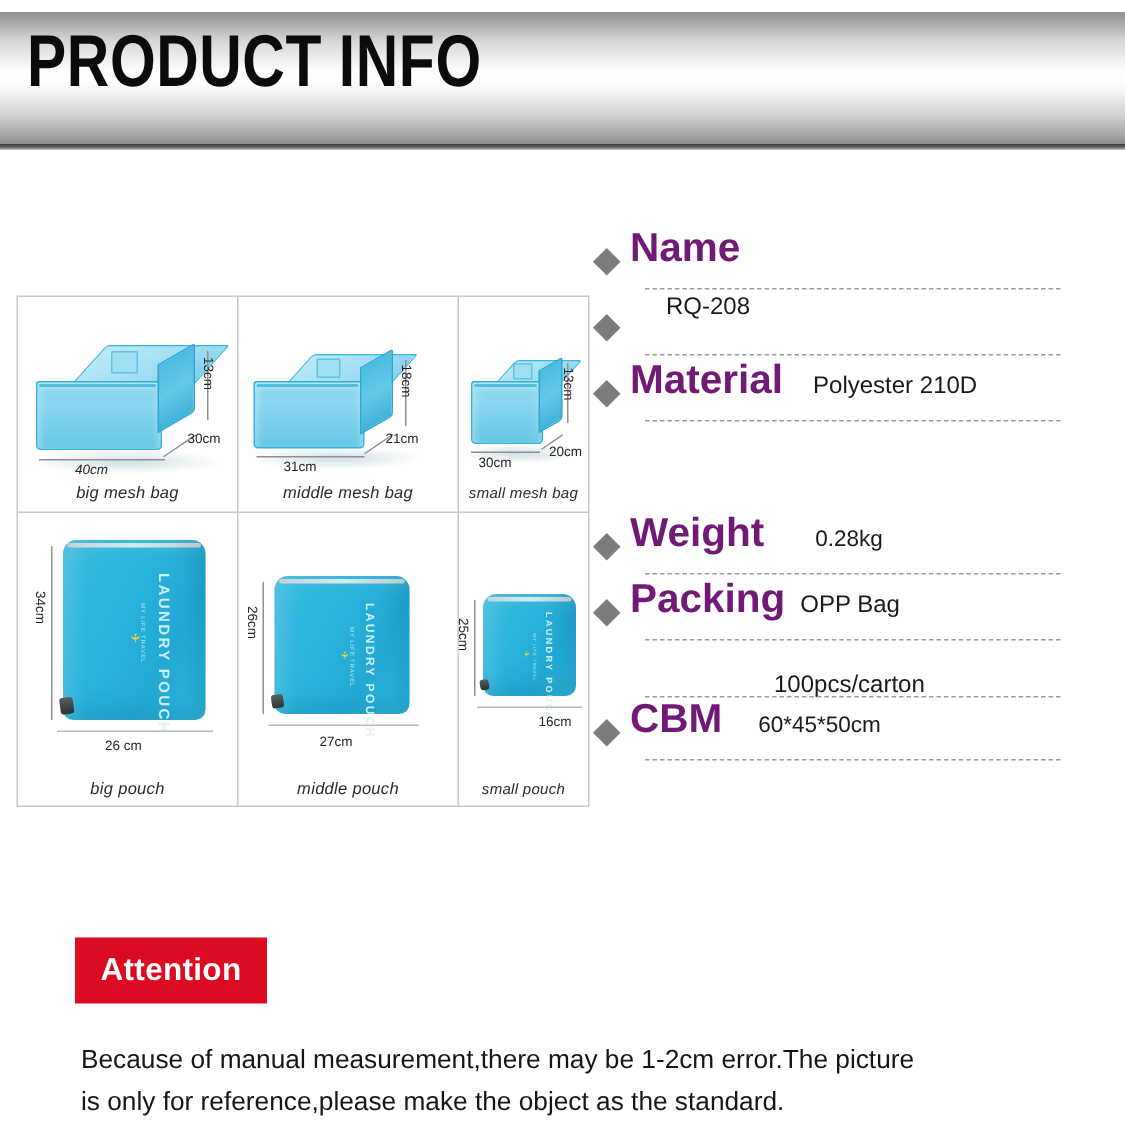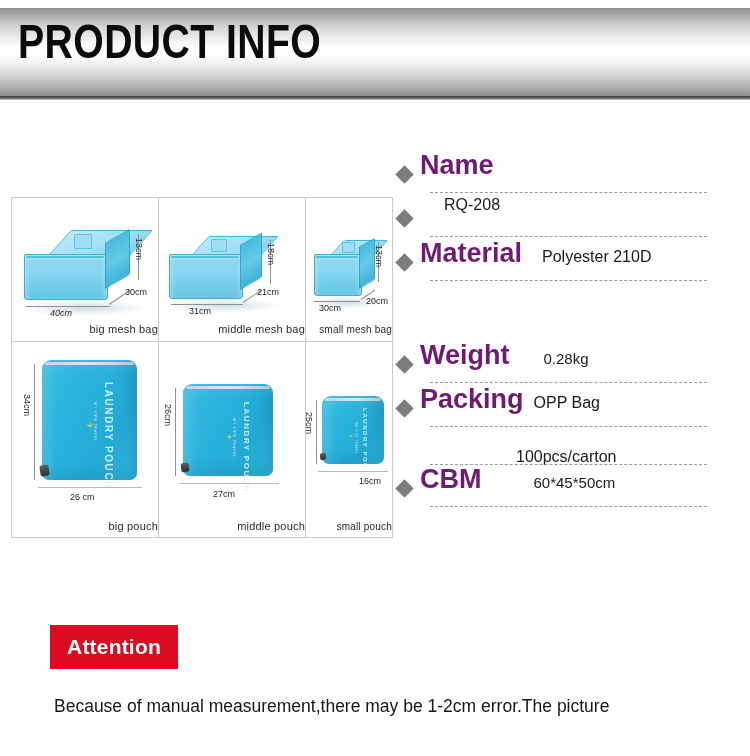--- a/index.html
+++ b/index.html
@@ -42,23 +42,24 @@
     background:#fff;
     box-sizing:border-box;
   }
   #product-grid .cell{
     position:relative;border-right:1px solid #c9c9c9;
     box-sizing:border-box;overflow:hidden;
   }
   #product-grid .cell.last{border-right:none;}
   #product-grid .row2{border-top:1px solid #c9c9c9;}
   .cell-caption{
-    position:absolute;left:0;right:0;bottom:6px;text-align:right;
+    position:absolute;left:0;right:0;bottom:6px;text-align:center;
     font-size:11px;color:#2a2a2a;font-family:"Liberation Sans",sans-serif;
     letter-spacing:.2px;
+    font-style:italic;
   }
   .cell.small .cell-caption{font-size:10px;}
 
   
   .meshbox{position:absolute;}
   .mb-top{
     position:absolute;left:0;top:0;
     background:linear-gradient(135deg,#bde9f7 0%,#9fddf2 60%,#7fd0ea 100%);
     border:1.4px solid #3ab9e0;
     transform:skewX(-42deg);transform-origin:left bottom;
@@ -351,24 +352,25 @@
     <div class="cont-line">
       <div class="cont-value">100pcs/carton</div>
     </div>
     <div class="dashed" style="top:78px;"></div>
   </div>
 
   <div class="spec-row">
     <div class="spec-line">
       <div class="diamond"></div>
       <div class="spec-label">CBM</div>
-      <div class="spec-value sm" style="margin-left:52px;">60*45*50cm</div>
+      <div class="spec-value sm" style="margin-left:24px;">60*45*50cm</div>
     </div>
     <div class="dashed" style="top:40px;"></div>
   </div>
 </div>
 
 <div id="attention-badge">
   <span>Attention</span>
 </div>
 <div id="attention-text">
   <div>Because of manual measurement,there may be 1-2cm error.The picture</div>
+  <div>is only for reference,please make the object as the standard.</div>
 </div>
 
 </body></html>

